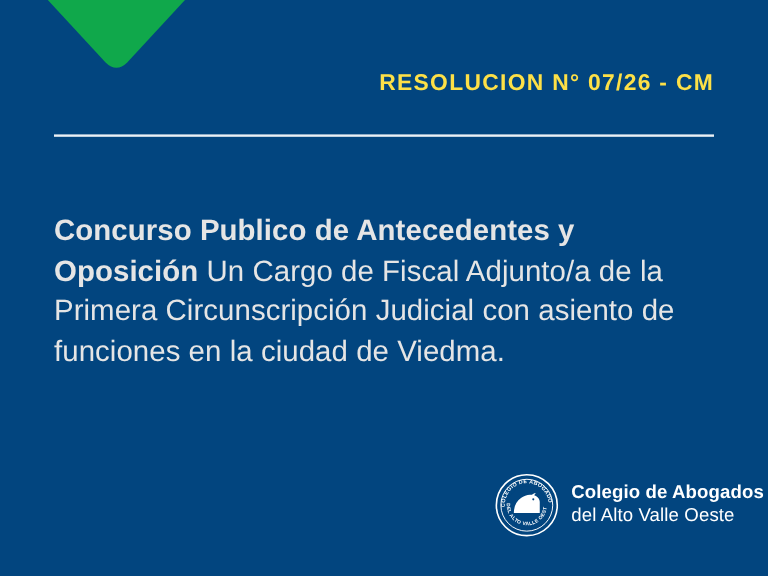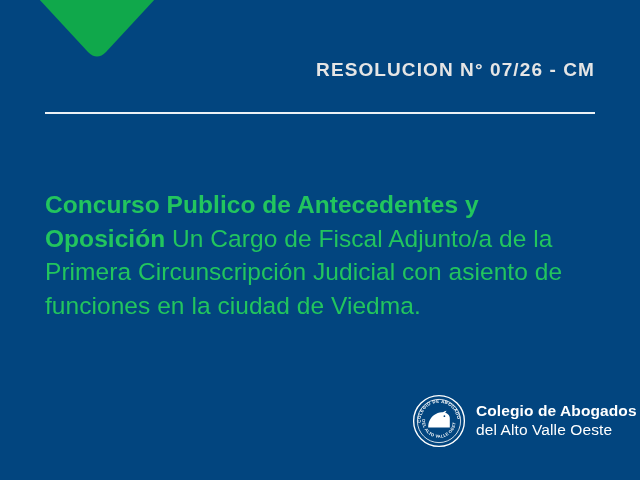--- a/index.html
+++ b/index.html
@@ -29,21 +29,21 @@
 
   
   .header-row {
     position: absolute;
     left: 45px;
     top: 60px;
     width: 550px;
     text-align: right;
   }
   .header-title {
-    color: #e5e5e5;
+    color: #fde047;
     font-size: 19px;
     font-weight: 700;
     letter-spacing: 1.1px;
     line-height: 1;
     white-space: nowrap;
     display: inline-block;
   }
   .rule {
     position: absolute;
     left: 45px;
@@ -51,23 +51,23 @@
     width: 550px;
     height: 2px;
     background: #ffffff;
     opacity: 0.92;
   }
 
   
   .body-copy {
     position: absolute;
     left: 45px;
-    top: 188px;
+    top: 176px;
     width: 560px;
-    color: #22c55e;
+    color: #e5e5e5;
     font-size: 24.5px;
     line-height: 33.5px;
     font-weight: 400;
     letter-spacing: 0.05px;
   }
   .body-copy .lead {
     font-weight: 700;
   }
 
   

